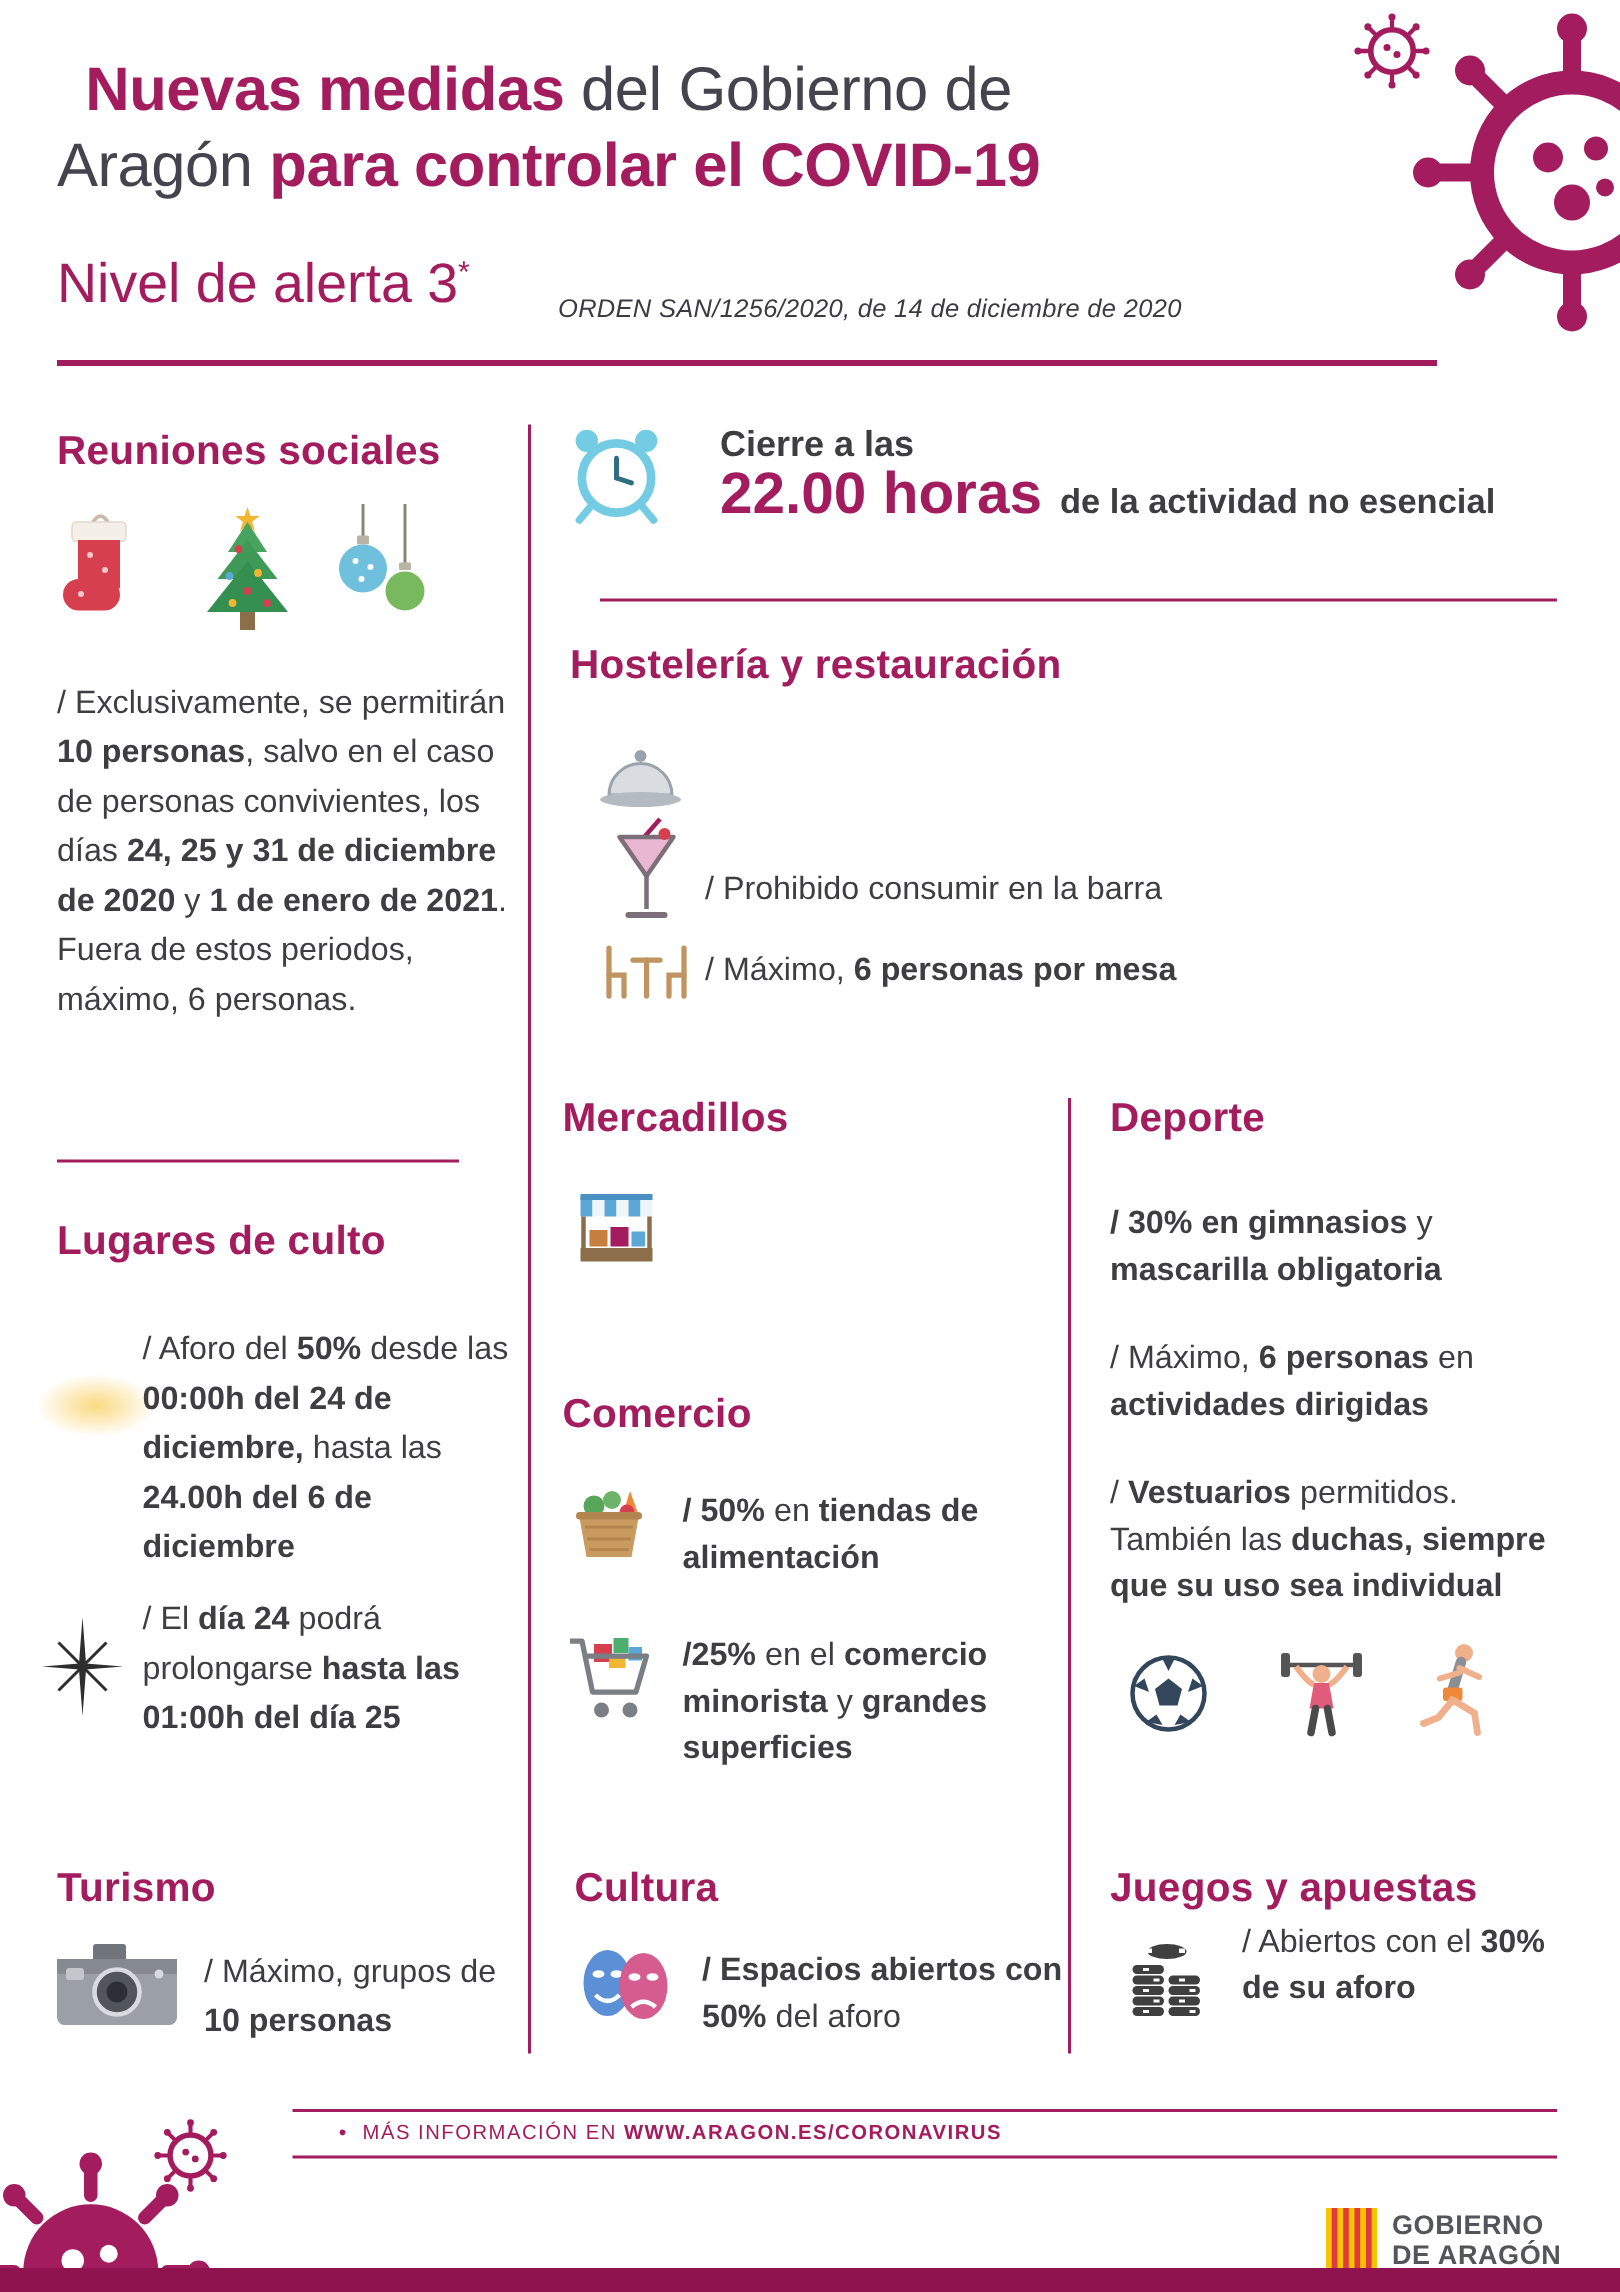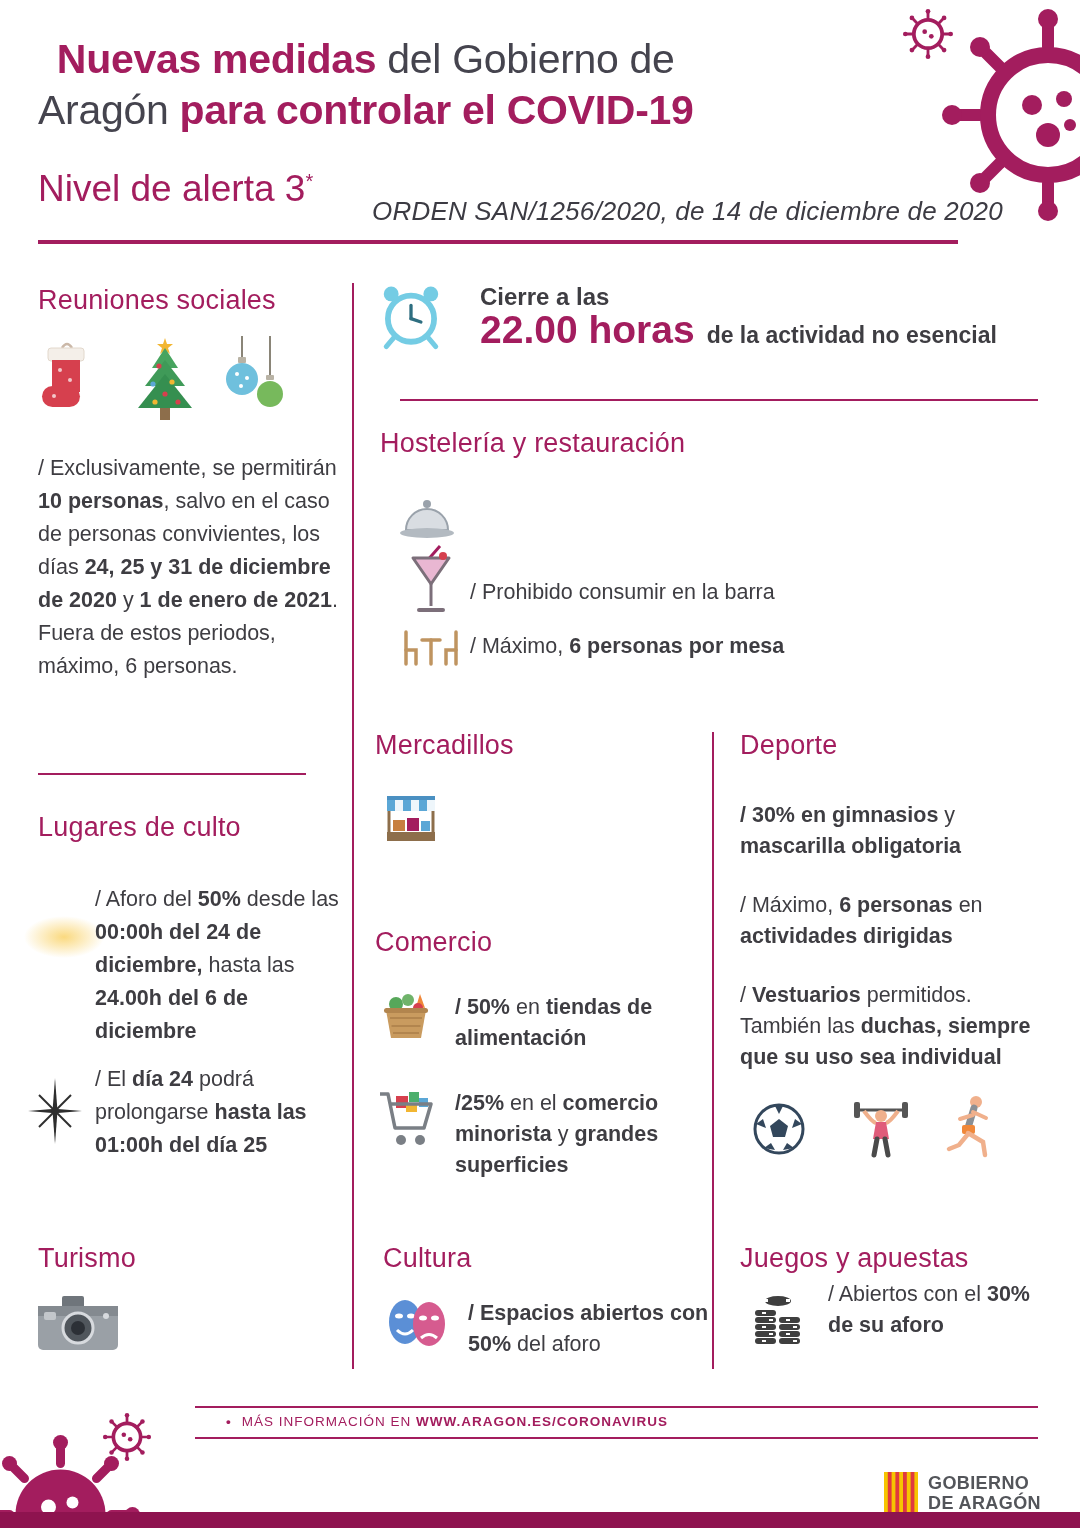--- a/index.html
+++ b/index.html
@@ -8,23 +8,23 @@
   .page { position:relative; width:1080px; height:1528px; background:#fff; overflow:hidden; margin:0 auto;
           --accent:#a31d5e; --dark:#45444e; --text:#3e3d42; }
   .abs { position:absolute; }
 
   .t-line { font-size:41px; line-height:51px; letter-spacing:-0.3px; white-space:nowrap; }
   .t-accent { color:var(--accent); font-weight:bold; }
   .t-plain { color:var(--dark); font-weight:normal; }
 
   .alert { font-size:37px; color:var(--accent); }
   .alert sup { font-size:20px; }
-  .order { font-style:italic; font-size:26px; color:#3c3b43; letter-spacing:0.2px; }
-
-  .sec-h { font-size:27px; font-weight:normal; color:var(--accent); letter-spacing:0.2px; white-space:nowrap; }
+  .order { font-style:italic; font-size:17px; color:#3c3b43; letter-spacing:0.2px; }
+
+  .sec-h { font-size:27px; font-weight:bold; color:var(--accent); letter-spacing:0.2px; white-space:nowrap; }
 
   .body { font-size:21.5px; line-height:33px; color:var(--text); }
   .mid  { font-size:21.5px; line-height:31px; color:var(--text); }
   [data-bind-rich] .b { font-weight:bold; }
 
   .hr { background:var(--accent); }
   .vr { background:var(--accent); width:2px; }
 
   .banner-l1 { font-size:24px; font-weight:bold; color:var(--text); }
   .banner-time { font-size:39px; font-weight:bold; color:var(--accent); white-space:nowrap; }
@@ -153,20 +153,21 @@
   <h2 class="abs sec-h" style="left:38px; top:1243px;" data-bind="sections.turismo.heading">Turismo</h2>
   <svg class="abs" style="left:36px; top:1292px;" width="84" height="62" viewBox="0 0 84 62">
     <rect x="26" y="4" width="22" height="12" rx="2" fill="#6f757b"></rect>
     <rect x="2" y="14" width="80" height="44" rx="5" fill="#9aa0a6"></rect>
     <rect x="2" y="14" width="80" height="10" fill="#848a90"></rect>
     <rect x="8" y="20" width="12" height="8" rx="2" fill="#c3c7cb"></rect>
     <circle cx="42" cy="36" r="15" fill="#50565c" stroke="#d7dade" stroke-width="3"></circle>
     <circle cx="42" cy="36" r="7" fill="#2c3036"></circle>
     <circle cx="70" cy="24" r="3" fill="#d7dade"></circle>
   </svg>
+  <p class="abs body" style="left:136px; top:1298px; width:205px;" data-bind-rich="sections.turismo.items.0.segments"><span>/ Máximo, grupos de </span><span class="b">10 personas</span></p>
 
   <svg class="abs" style="left:378px; top:282px;" width="66" height="70" viewBox="0 0 80 84">
     <circle cx="16" cy="14" r="9" fill="#74cce4"></circle>
       <circle cx="64" cy="14" r="9" fill="#74cce4"></circle>
     <line x1="20" y1="66" x2="10" y2="78" stroke="#74cce4" stroke-width="6" stroke-linecap="round"></line>
     <line x1="60" y1="66" x2="70" y2="78" stroke="#74cce4" stroke-width="6" stroke-linecap="round"></line>
     <circle cx="40" cy="44" r="28" fill="#ffffff" stroke="#74cce4" stroke-width="7"></circle>
     <line x1="40" y1="44" x2="40" y2="28" stroke="#2e6e80" stroke-width="4" stroke-linecap="round"></line>
     <line x1="40" y1="44" x2="52" y2="48" stroke="#2e6e80" stroke-width="4" stroke-linecap="round"></line>
   </svg>

